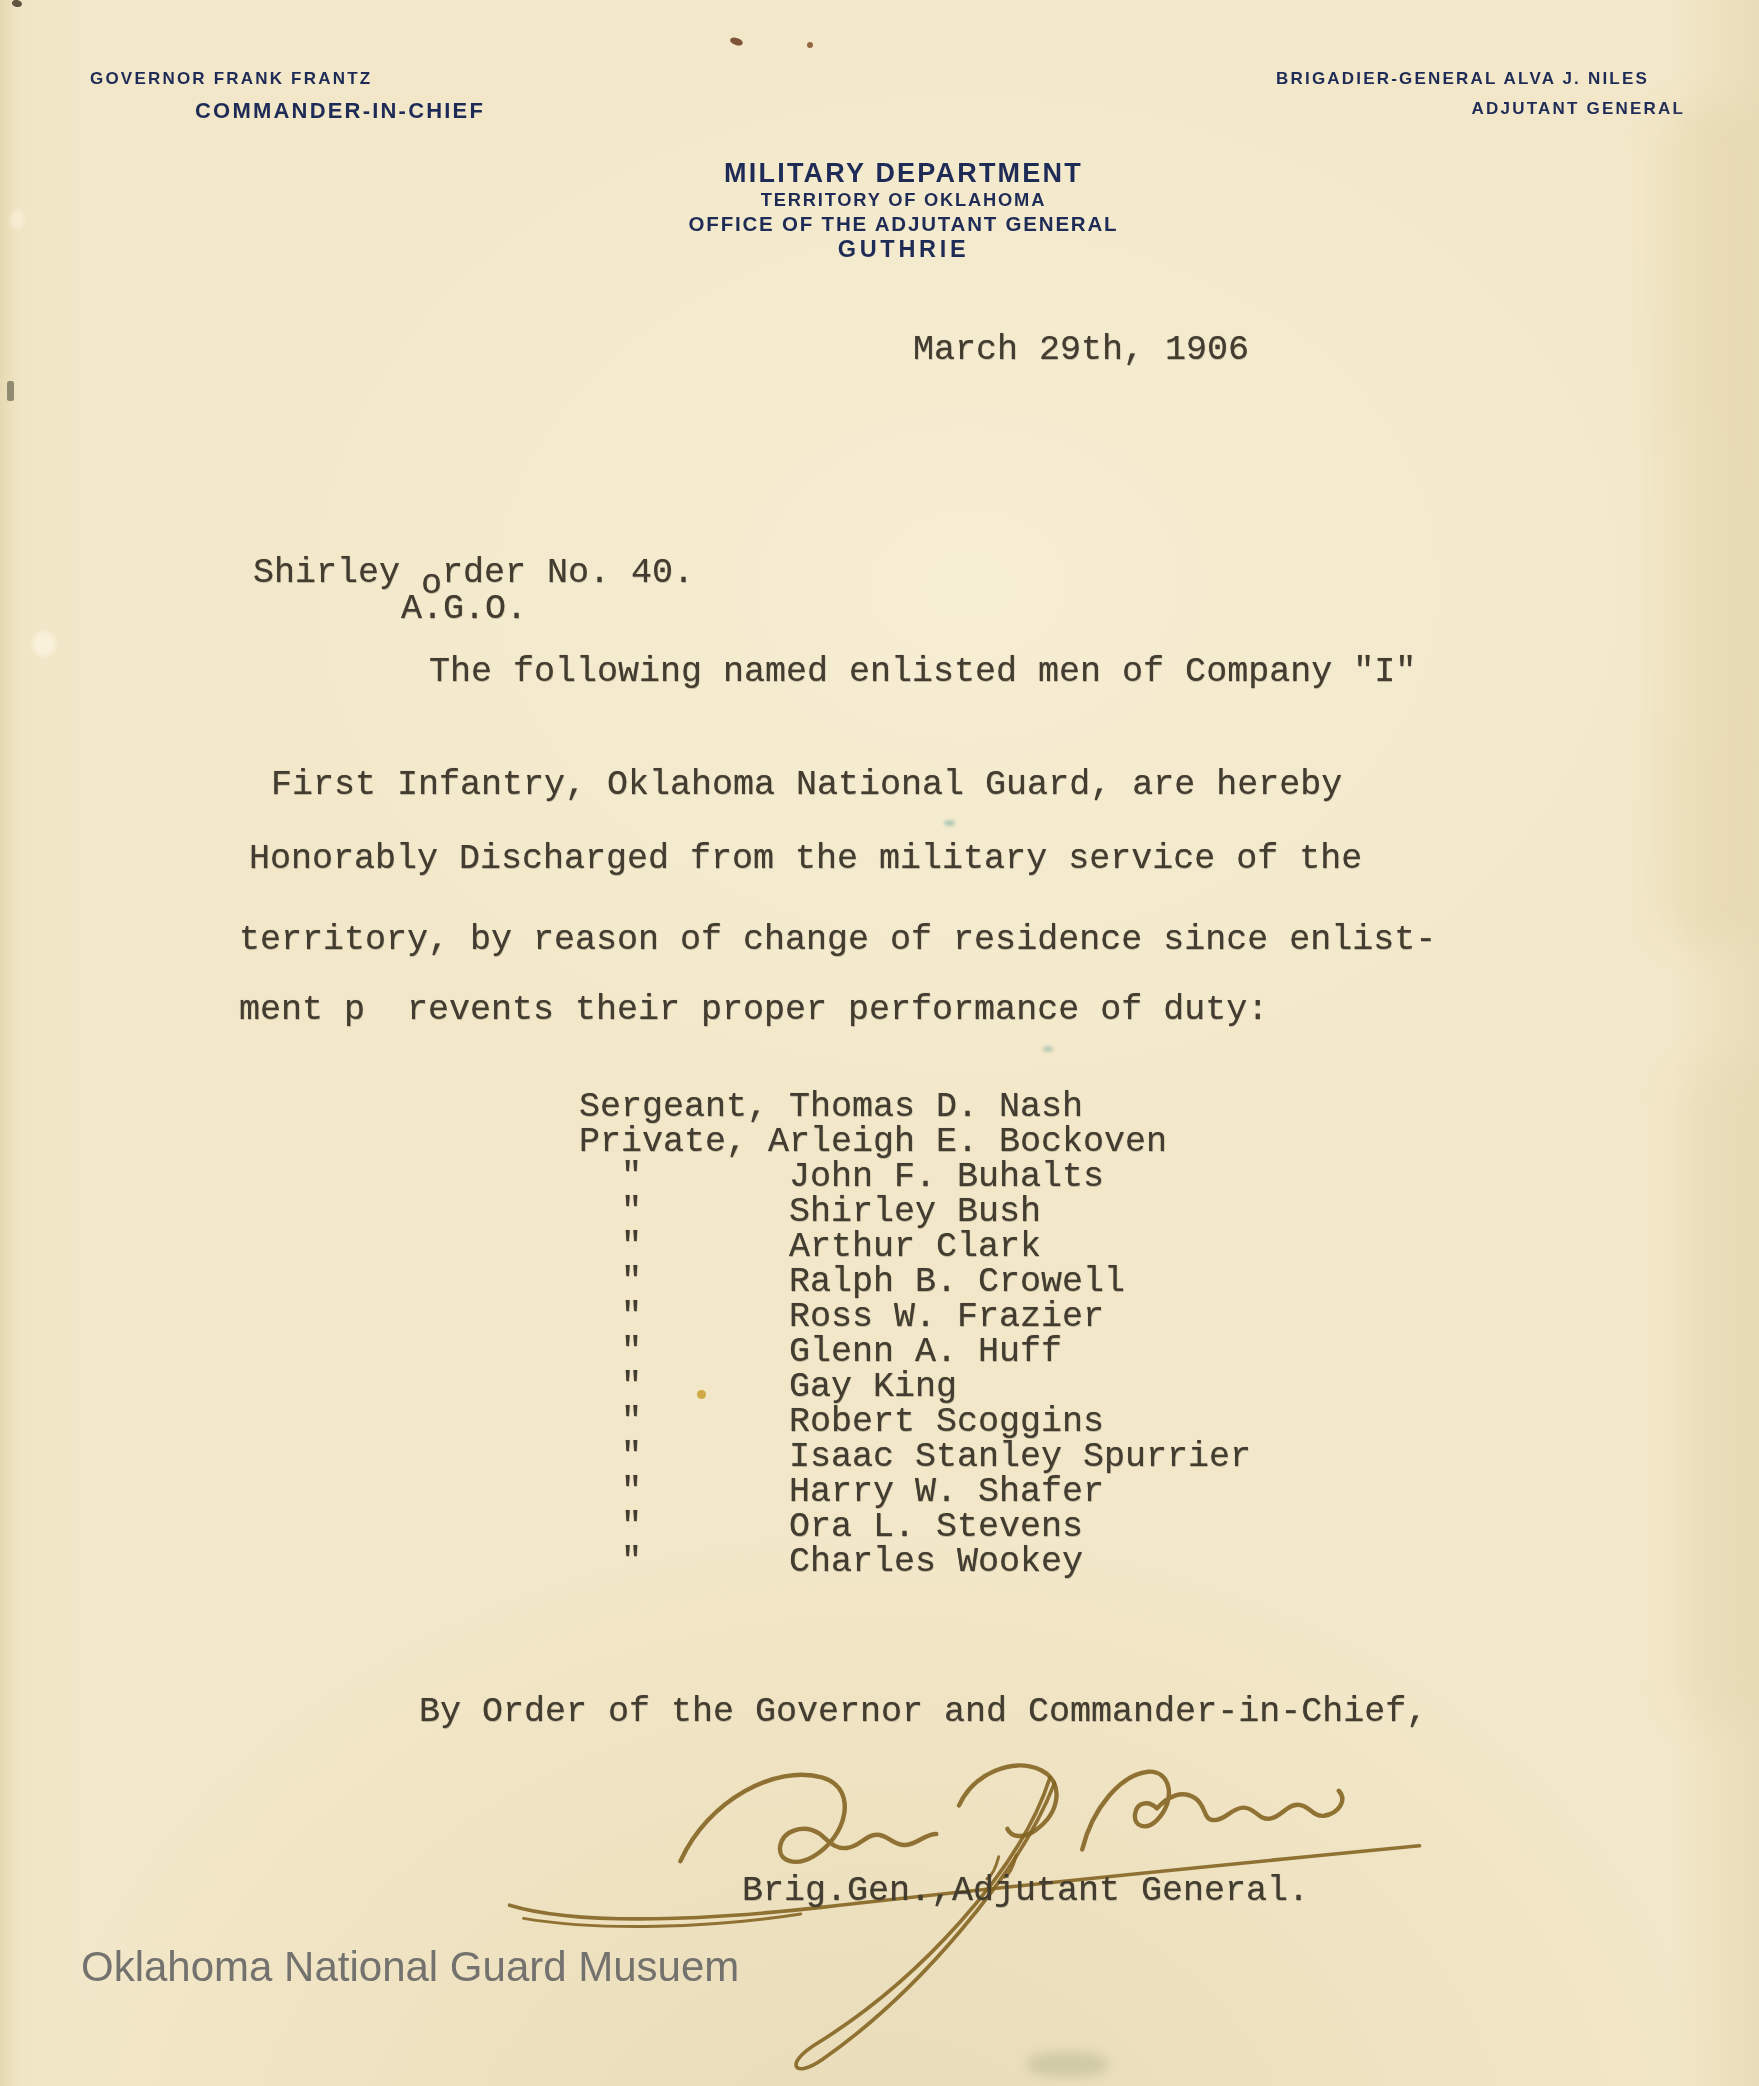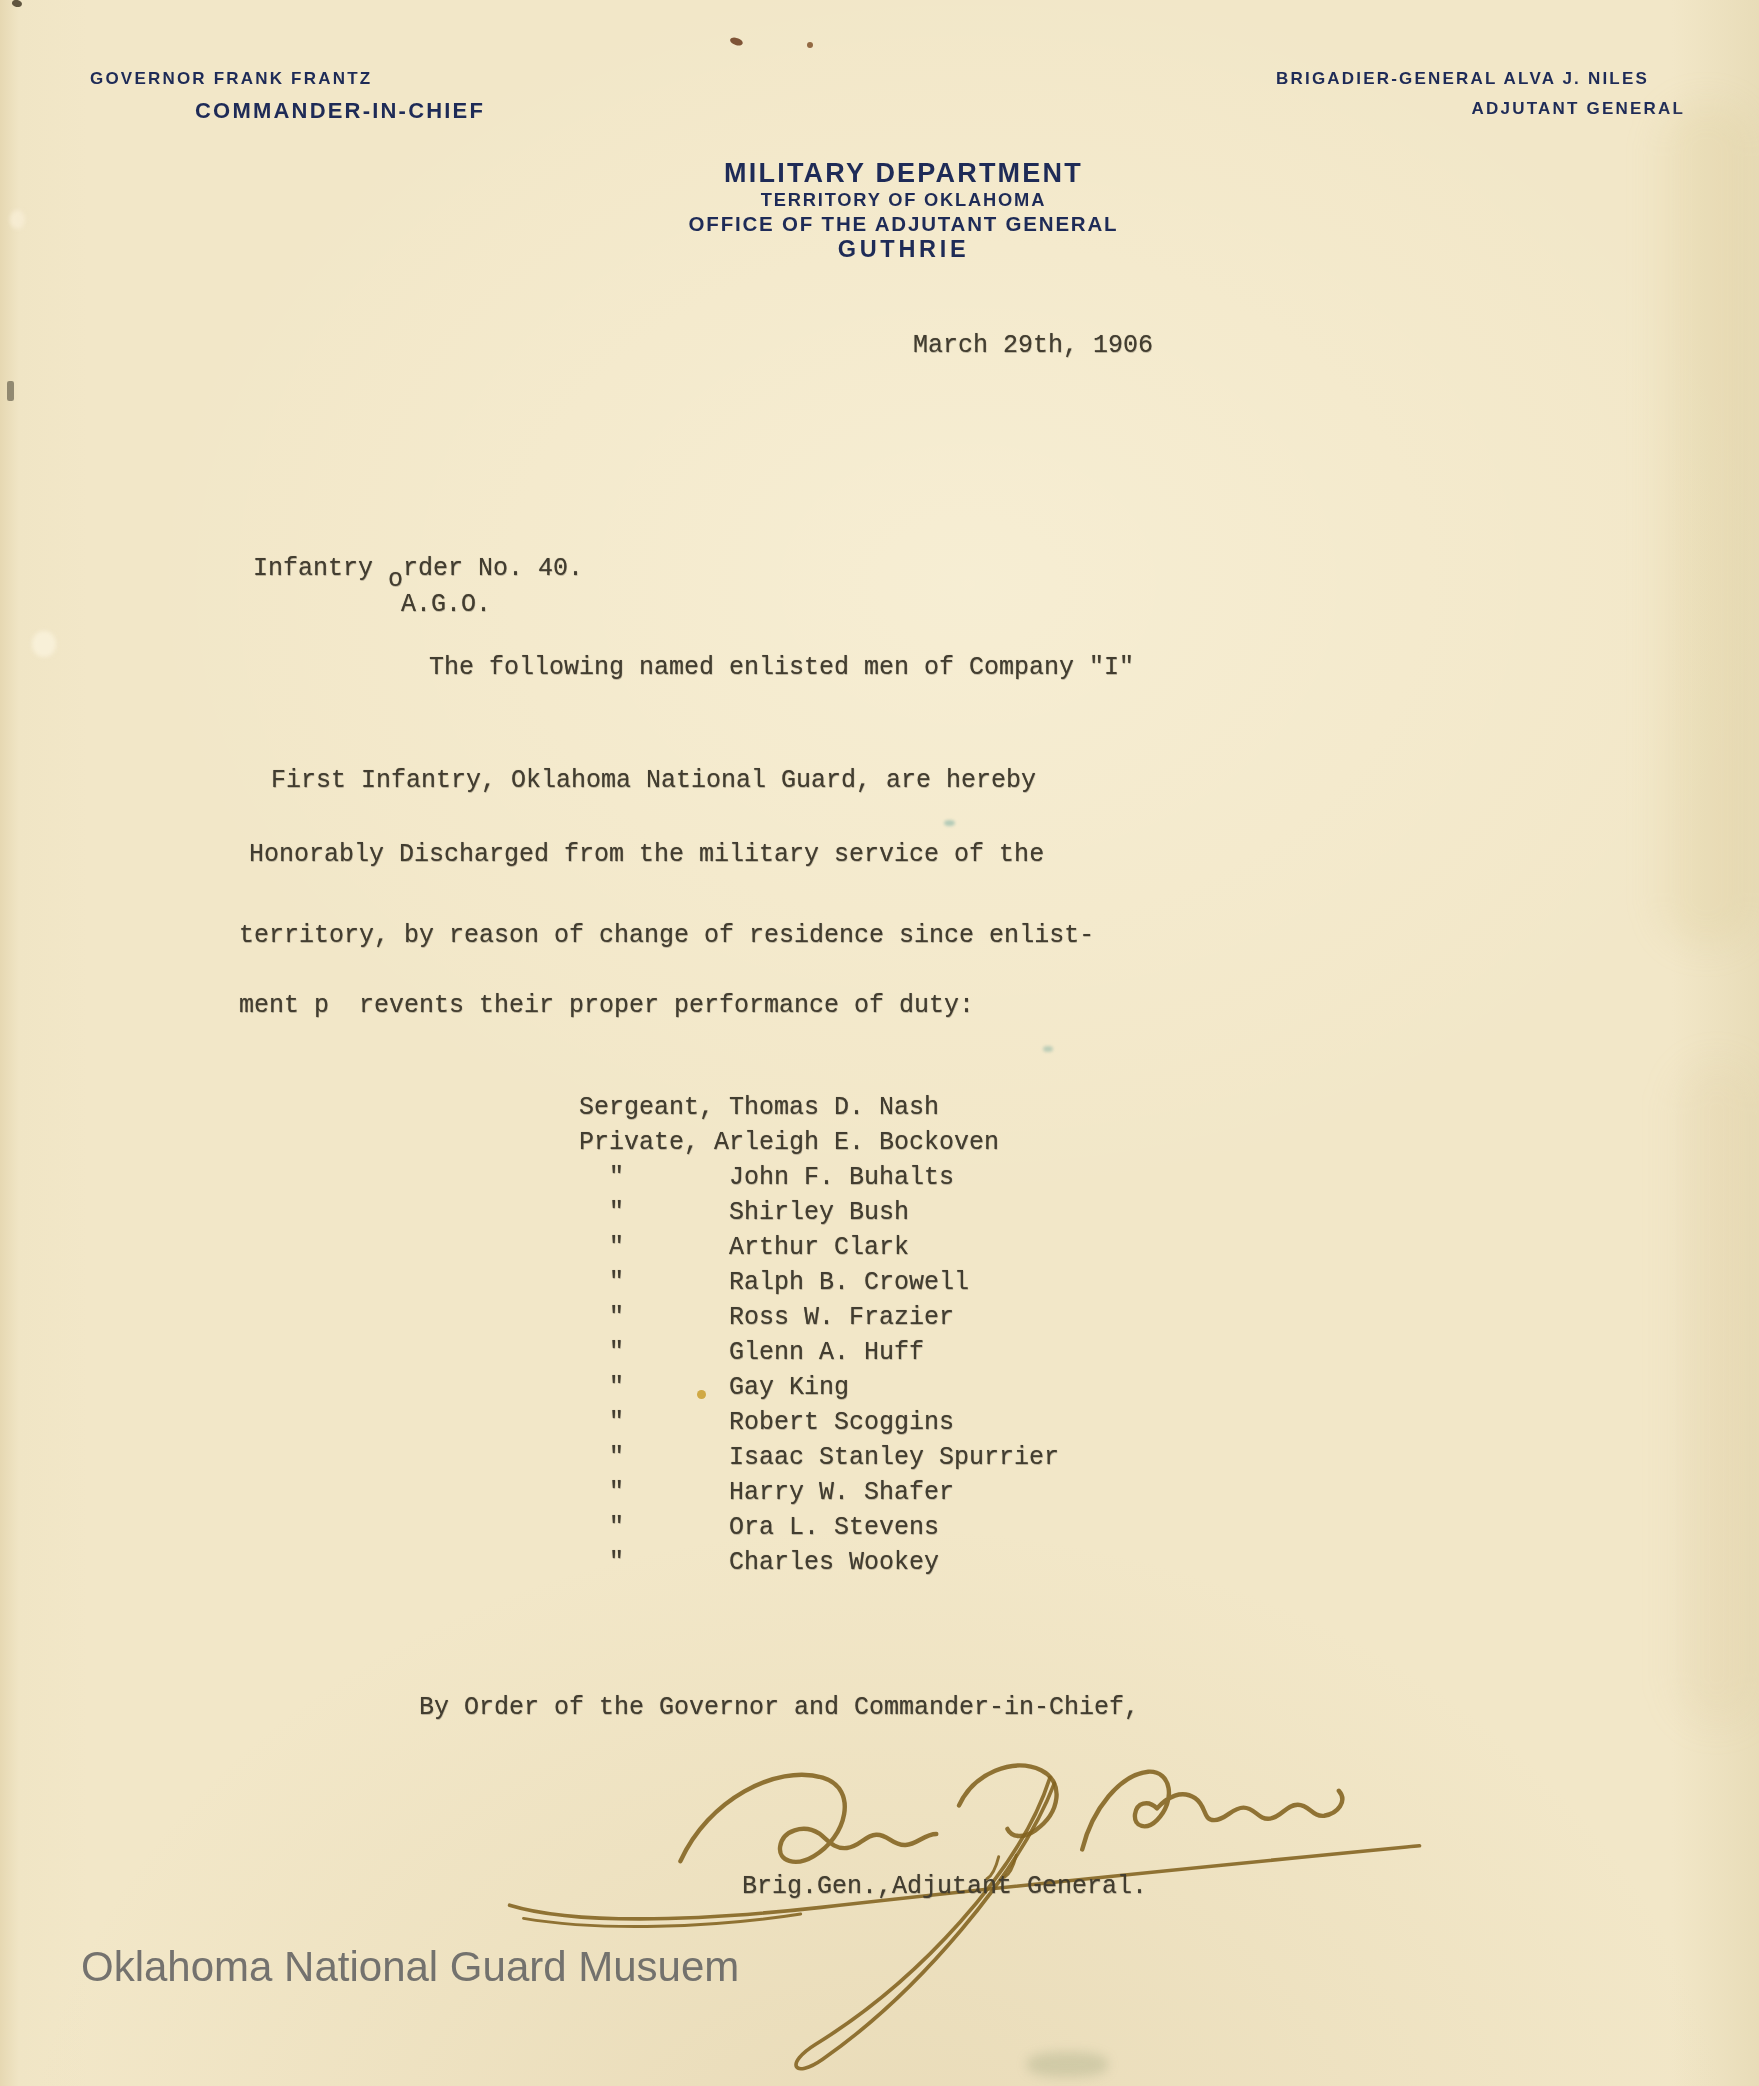--- a/index.html
+++ b/index.html
@@ -20,21 +20,21 @@
       radial-gradient(ellipse 1320px 1027px at 50% 105%, rgba(205,183,135,0.25), rgba(205,183,135,0) 65%),
       linear-gradient(90deg, #e6d8b2 0px, #f0e5c5 19px, #f2e7c8 88px, #f2e7c8 1672px, #e8dcb8 1760px),
       #f1e5c4;}
   .abs{position:absolute;}
   .lh{ color:#1e2b57; font-weight:700; line-height:1; letter-spacing:2.2px; }
   .typed{
     font-family:"Liberation Mono","DejaVu Sans Mono",monospace;
     color:#423d30;
     white-space:pre;
     line-height:1;
-    font-size:25px;
+    font-size:35px;
     text-shadow:0 0 0.7px rgba(62,57,44,0.55), 0.4px 0.6px 0.4px rgba(62,57,44,0.25);
   }
   .speck{position:absolute;border-radius:50%;}
   .wm{
     color:rgba(98,98,98,0.88);
     font-size:42px;
     letter-spacing:0px;
     font-weight:400;
     line-height:1;
   }
@@ -52,21 +52,21 @@
   <div class="abs lh" style="right:111px;top:70px;font-size:17px;">BRIGADIER-GENERAL ALVA J. NILES</div>
   <div class="abs lh" style="right:75px;top:100px;font-size:17px;">ADJUTANT GENERAL</div>
 
   <div class="abs lh" style="left:0;width:1807px;text-align:center;top:160px;font-size:27px;letter-spacing:2.2px;">MILITARY DEPARTMENT</div>
   <div class="abs lh" style="left:0;width:1807px;text-align:center;top:191px;font-size:18.3px;letter-spacing:1.8px;">TERRITORY OF OKLAHOMA</div>
   <div class="abs lh" style="left:0;width:1807px;text-align:center;top:214px;font-size:20.5px;letter-spacing:1.8px;">OFFICE OF THE ADJUTANT GENERAL</div>
   <div class="abs lh" style="left:0;width:1807px;text-align:center;top:238px;font-size:23.5px;letter-spacing:3.7px;">GUTHRIE</div>
 
   <div class="abs typed" style="left:913px;top:333px;">March 29th, 1906</div>
 
-  <div class="abs typed" style="left:253px;top:556px;"><span>Infantry </span><span class="dropped">o</span><span>rder No. 40.</span></div>
+  <div class="abs typed" style="left:253px;top:556px;"><span>Shirley </span><span class="dropped">o</span><span>rder No. 40.</span></div>
   <div class="abs typed" style="left:401px;top:592px;">A.G.O.</div>
 
   <div class="abs typed" style="left:429px;top:655px;font-family:Liberation Mono, monospace;">The following named enlisted men of Company "I"</div>
   <div class="abs typed" style="left:249px;top:768px;margin-left:22px;">First Infantry, Oklahoma National Guard, are hereby</div>
   <div class="abs typed" style="left:249px;top:842px;">Honorably Discharged from the military service of the</div>
   <div class="abs typed" style="left:239px;top:923px;">territory, by reason of change of residence since enlist-</div>
   <div class="abs typed" style="left:239px;top:993px;">ment p  revents their proper performance of duty:</div>
 
   <div class="abs" style="left:579px;top:1090px;">
     <div class="typed" style="position:relative;line-height:35px;">Sergeant, Thomas D. Nash</div>

